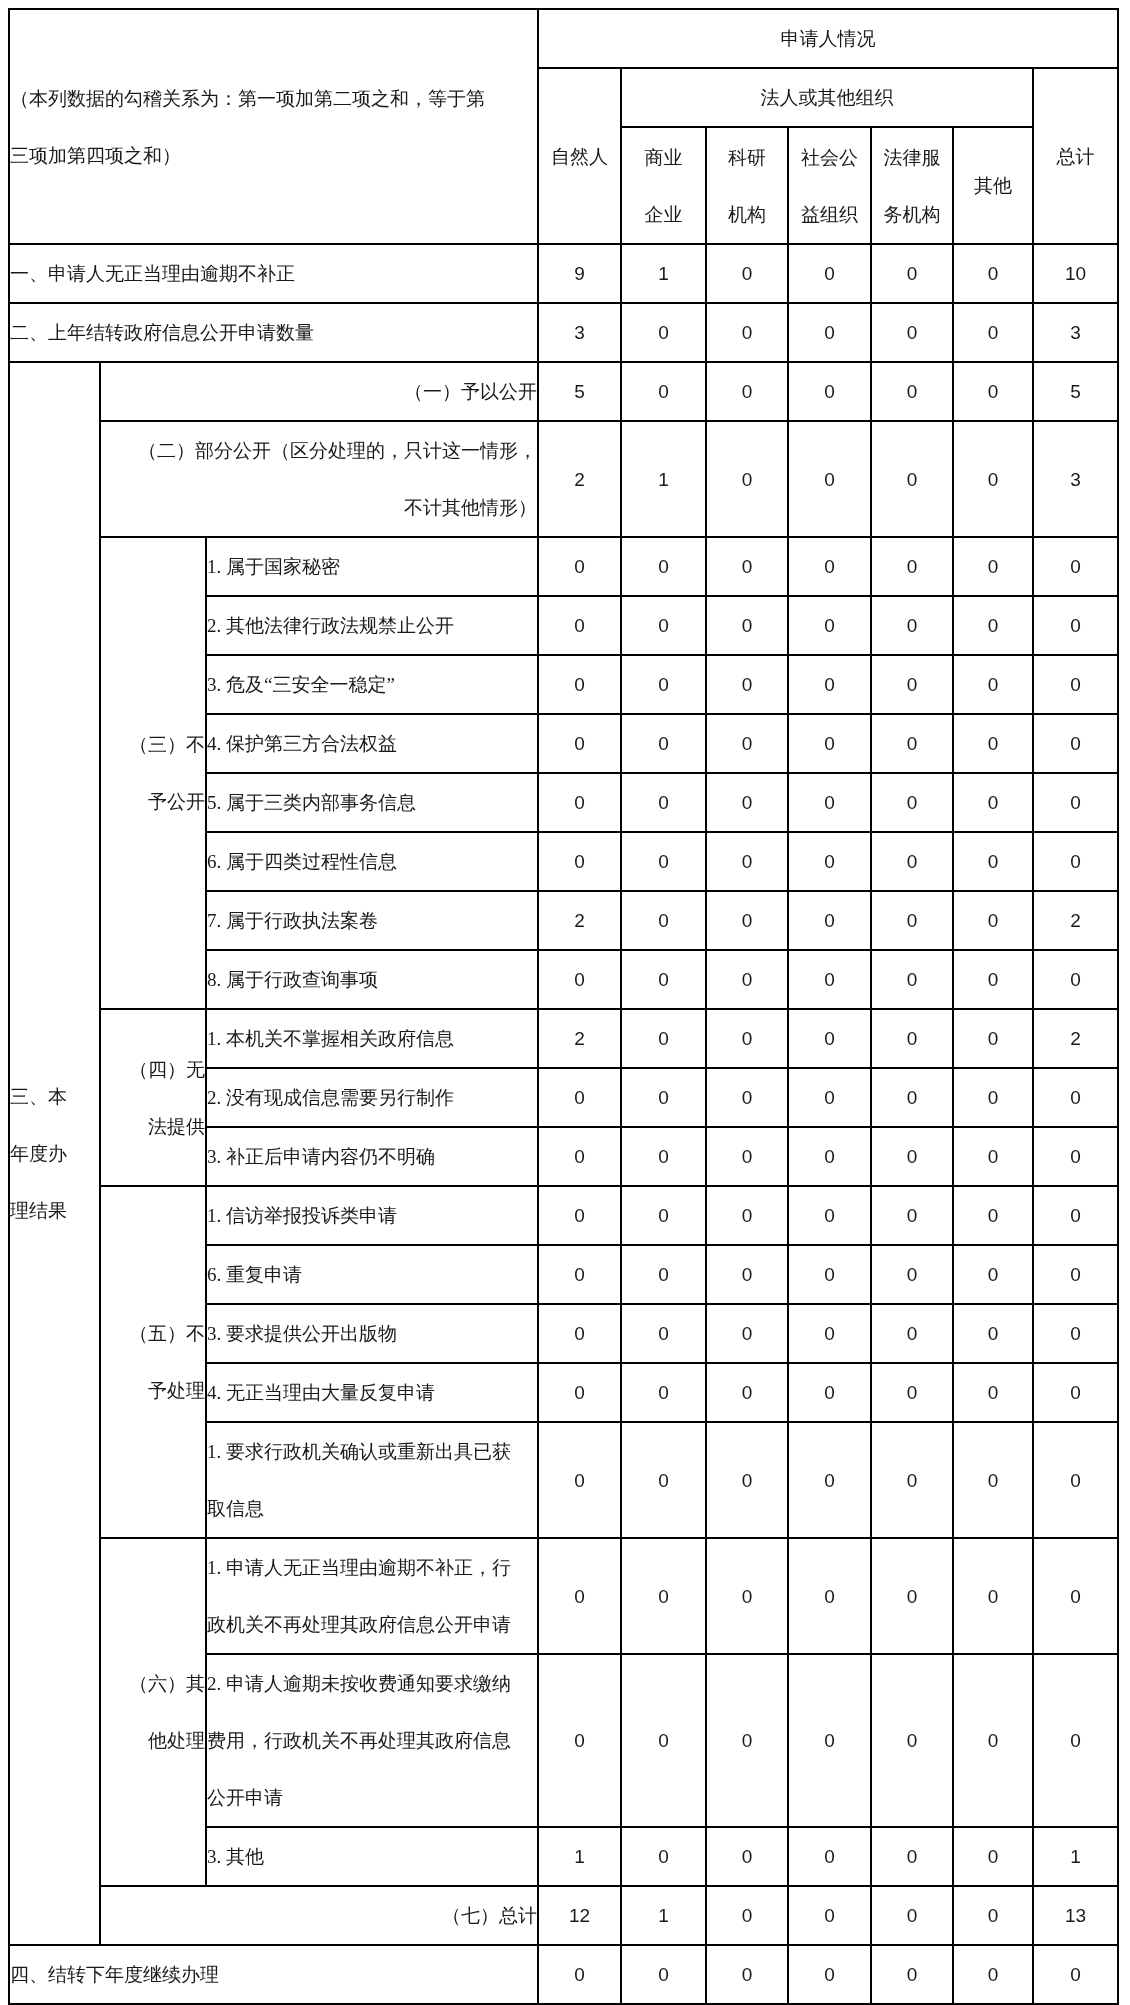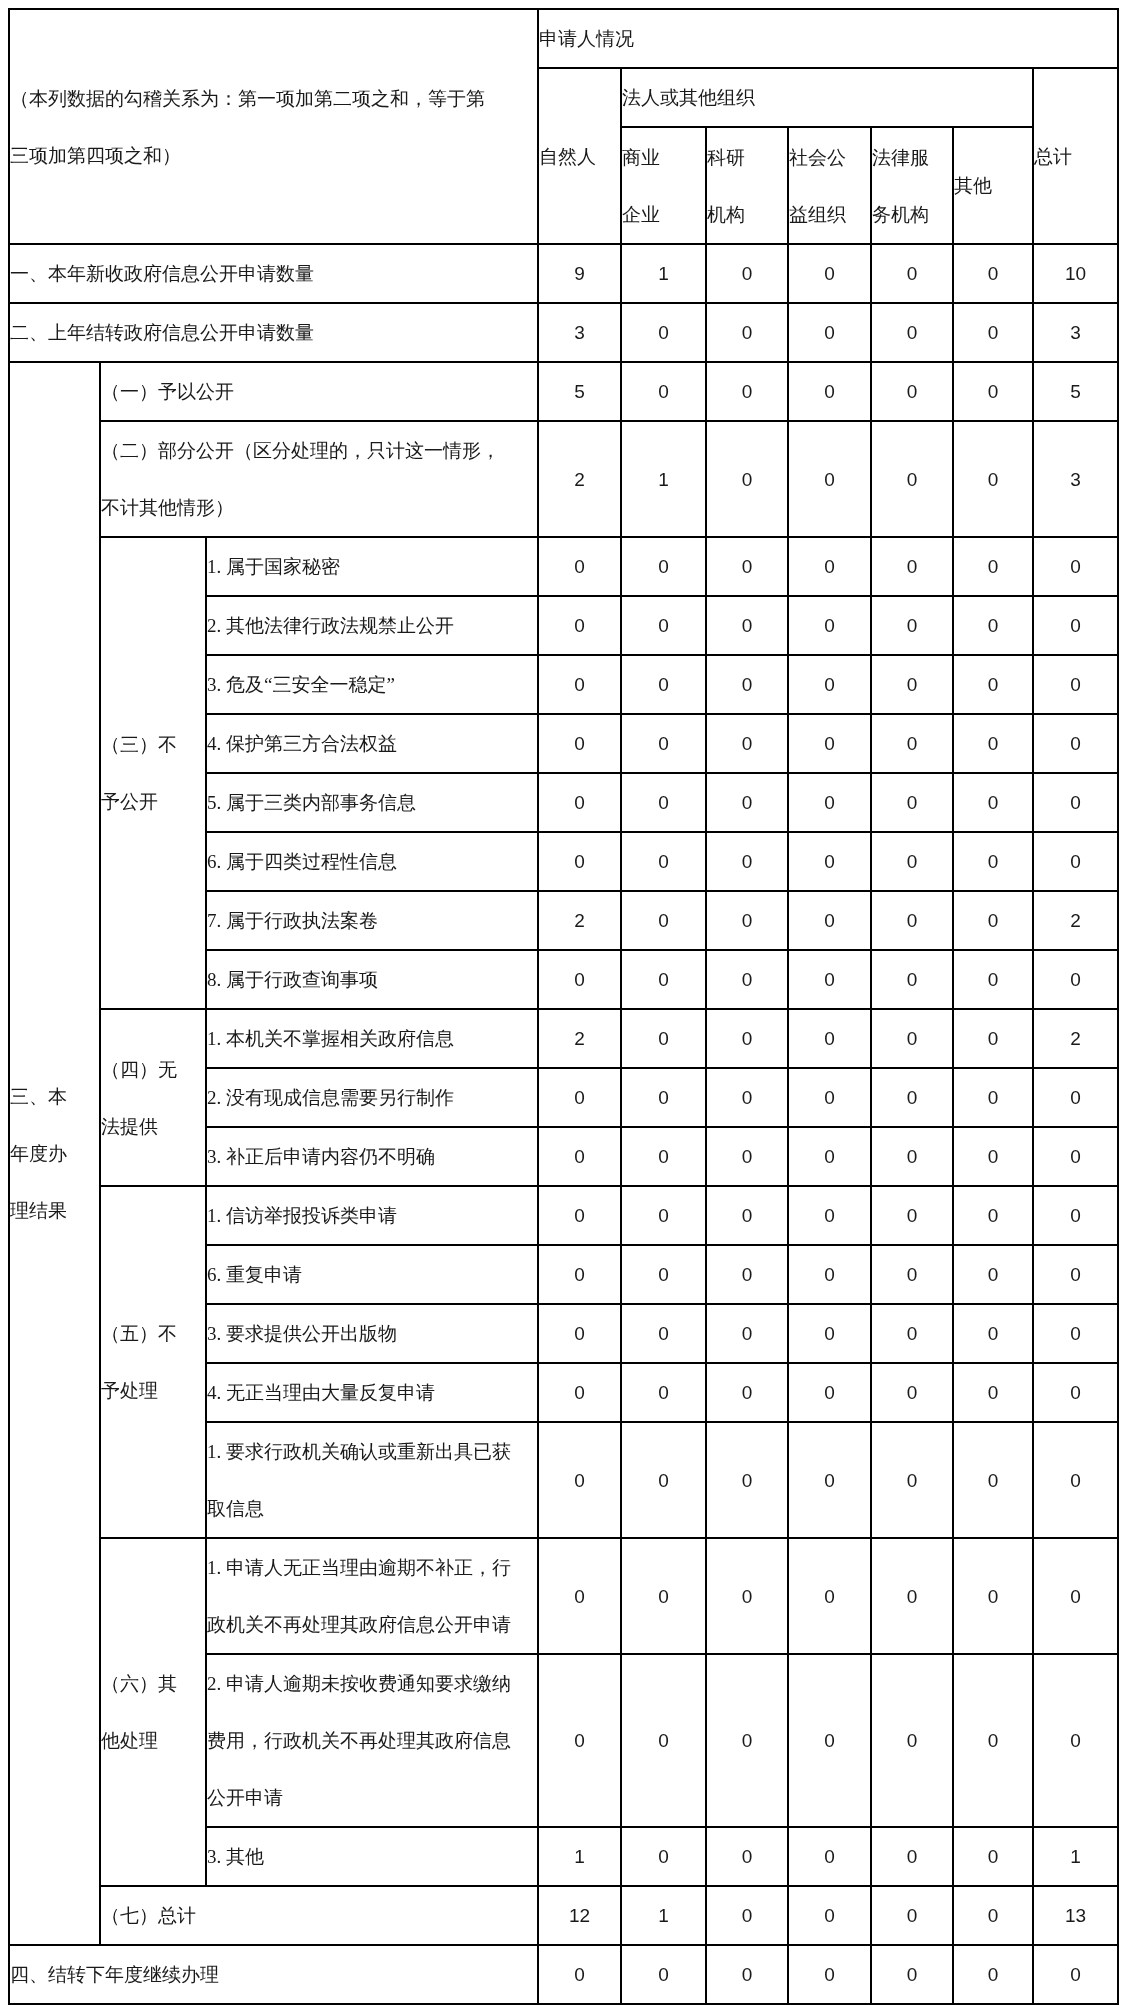--- a/index.html
+++ b/index.html
@@ -25,30 +25,30 @@
     border: 2px solid #000000;
     box-sizing: border-box;
     vertical-align: middle;
     font-size: 19px;
     line-height: 57px;
     white-space: pre-line;
     overflow: hidden;
     padding: 0;
   }
   
-  td.hc { text-align: left; padding: 0 4px; }
+  td.hc { text-align: center; padding: 0 4px; }
   
   td.note {
     text-align: left;
     padding: 0 18px 0 22px;
   }
   
   td.lab  { text-align: left; padding-left: 22px; padding-right: 8px; }  
   td.sec  { text-align: left; padding-left: 9px;  padding-right: 8px; }  
-  td.sub  { text-align: left; padding-left: 12px; padding-right: 8px; }  
+  td.sub  { text-align: right; padding-left: 12px; padding-right: 8px; }  
   td.item { text-align: left; padding-left: 10px; padding-right: 6px; margin-left: 9px; }  
   
   td.num {
     text-align: center;
     font-family: "Liberation Sans", "DejaVu Sans", sans-serif;
     font-size: 19px;
   }
   
   tr.hr1 { height: 57px; }
   tr.hr2 { height: 58px; }
@@ -92,21 +92,21 @@
       <td class="hc">科研
 机构</td>
       <td class="hc">社会公
 益组织</td>
       <td class="hc">法律服
 务机构</td>
       <td class="hc">其他</td>
     </tr>
 
     <tr class="r1">
-      <td class="lab" colspan="3">一、本年新收政府信息公开申请数量</td>
+      <td class="lab" colspan="3">一、申请人无正当理由逾期不补正</td>
       <td class="num">9</td>
       <td class="num">1</td>
       <td class="num">0</td>
       <td class="num">0</td>
       <td class="num">0</td>
       <td class="num">0</td>
       <td class="num">10</td>
     </tr>
 
     <tr class="r1">

